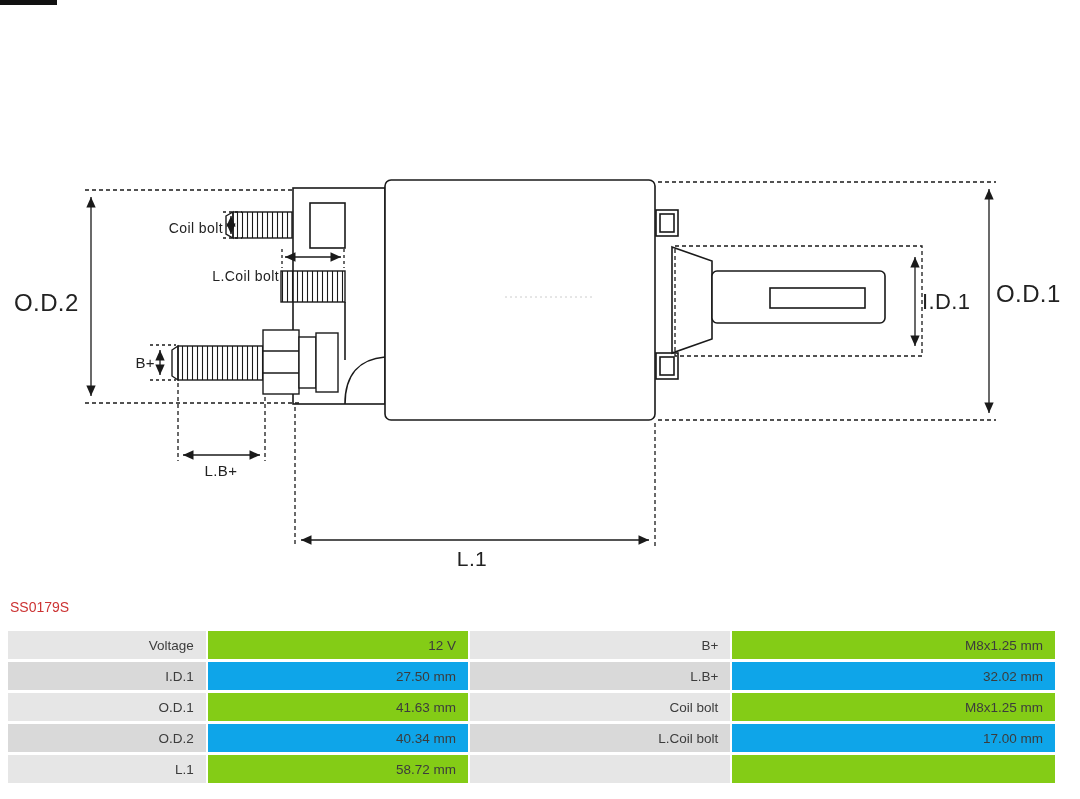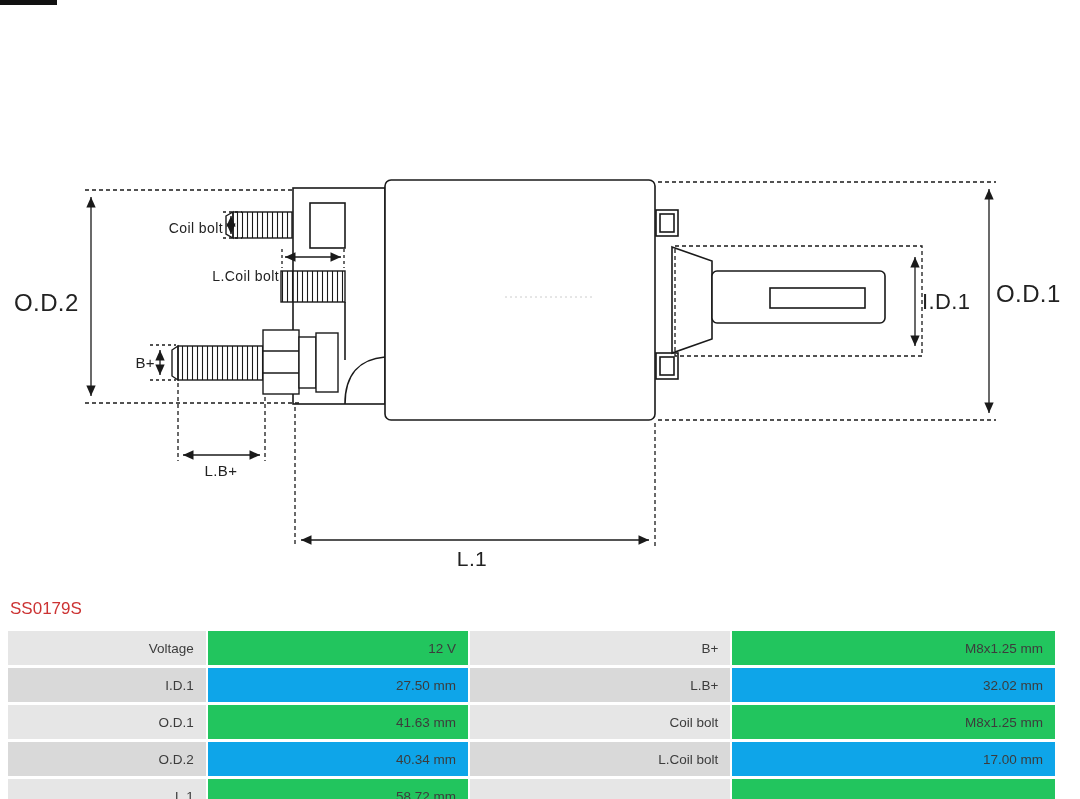--- a/index.html
+++ b/index.html
@@ -16,43 +16,43 @@
     width:57px; height:5px; background:#111;
   }
   .drawing-wrap { position:absolute; left:0; top:0; width:1080px; height:590px; }
   svg text {
     font-family:"Liberation Sans", sans-serif;
     fill:#222;
     letter-spacing:0.4px;
   }
   .product-code {
     position:absolute; left:10px; top:599px;
-    font-size:17px; color:#cc3333;
+    font-size:14px; color:#cc3333;
   }
   table.spec {
     position:absolute; left:6px; top:628px;
     width:1051px;
     border-collapse:separate;
     border-spacing:2px 3px;
     font-size:13.5px;
   }
   table.spec td {
-    height:34px;
+    height:28px;
     padding:0 12px 0 6px;
     text-align:right;
     vertical-align:middle;
     color:#3c3c3c;
     white-space:nowrap;
   }
   td.c1 { width:19%; }
   td.c2 { width:25%; }
   td.c3 { width:25%; }
   td.c4 { width:31%; }
   tr.odd  td.k { background:#e6e6e6; }
-  tr.odd  td.v { background:#22c55e; }
+  tr.odd  td.v { background:#84cc16; }
   tr.even td.k { background:#d9d9d9; }
   tr.even td.v { background:#0ea5e9; }
 </style>
 </head>
 <body>
 
 <div class="page">
 
   <div class="logo-bar"></div>
 

